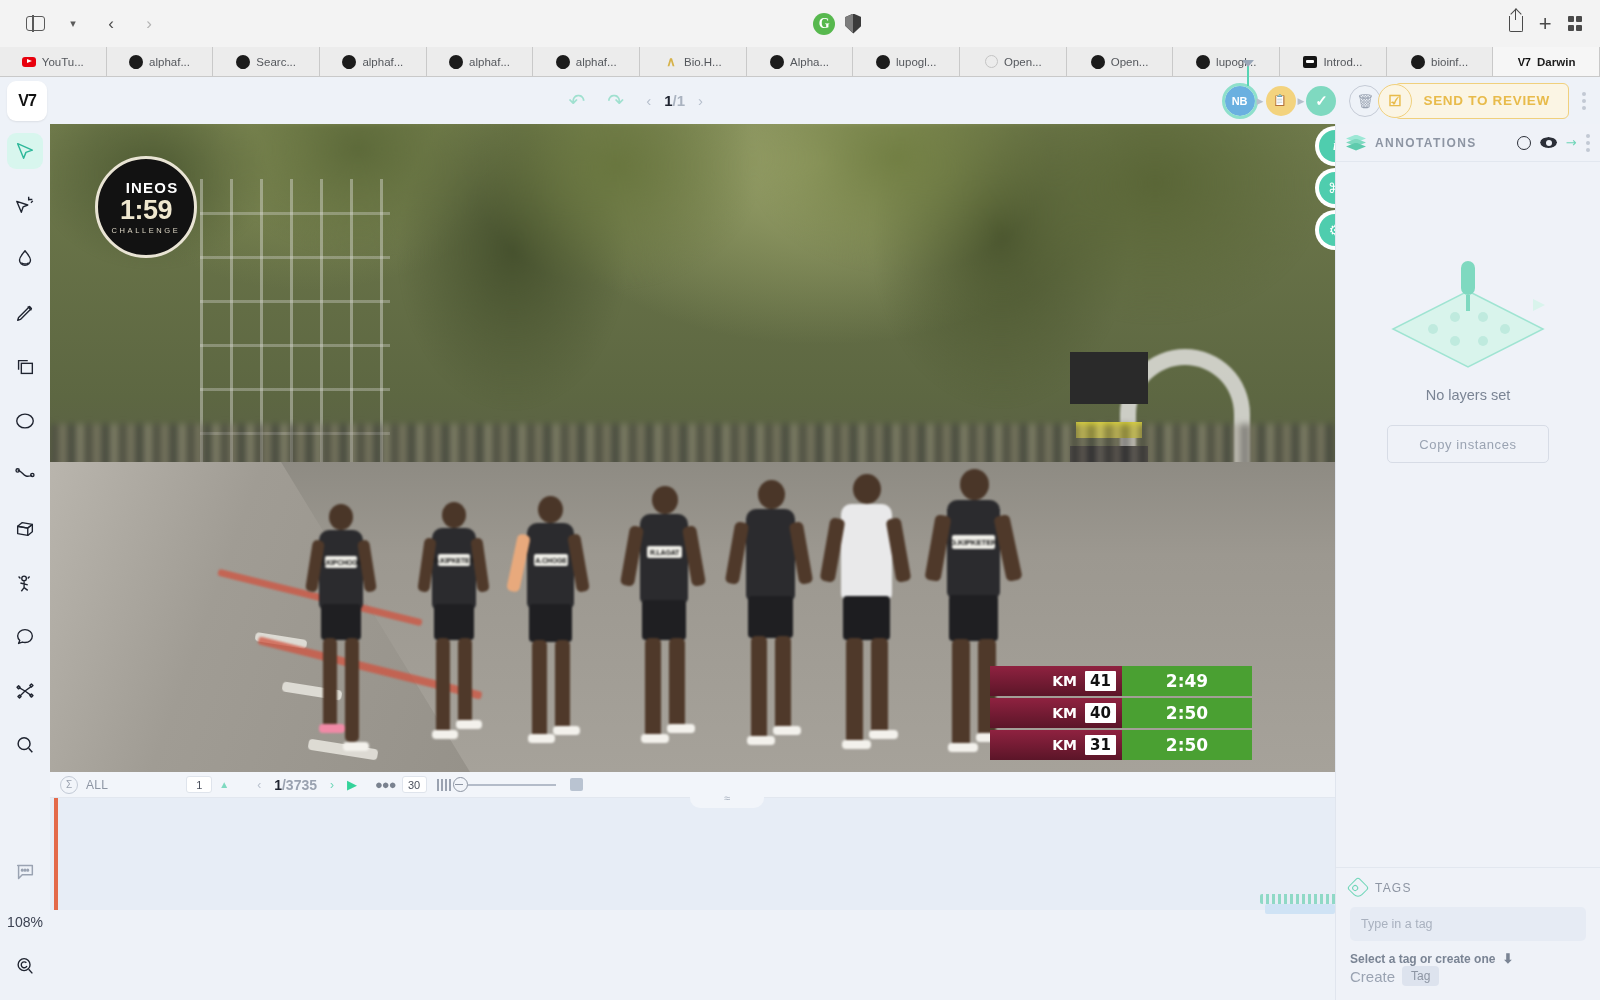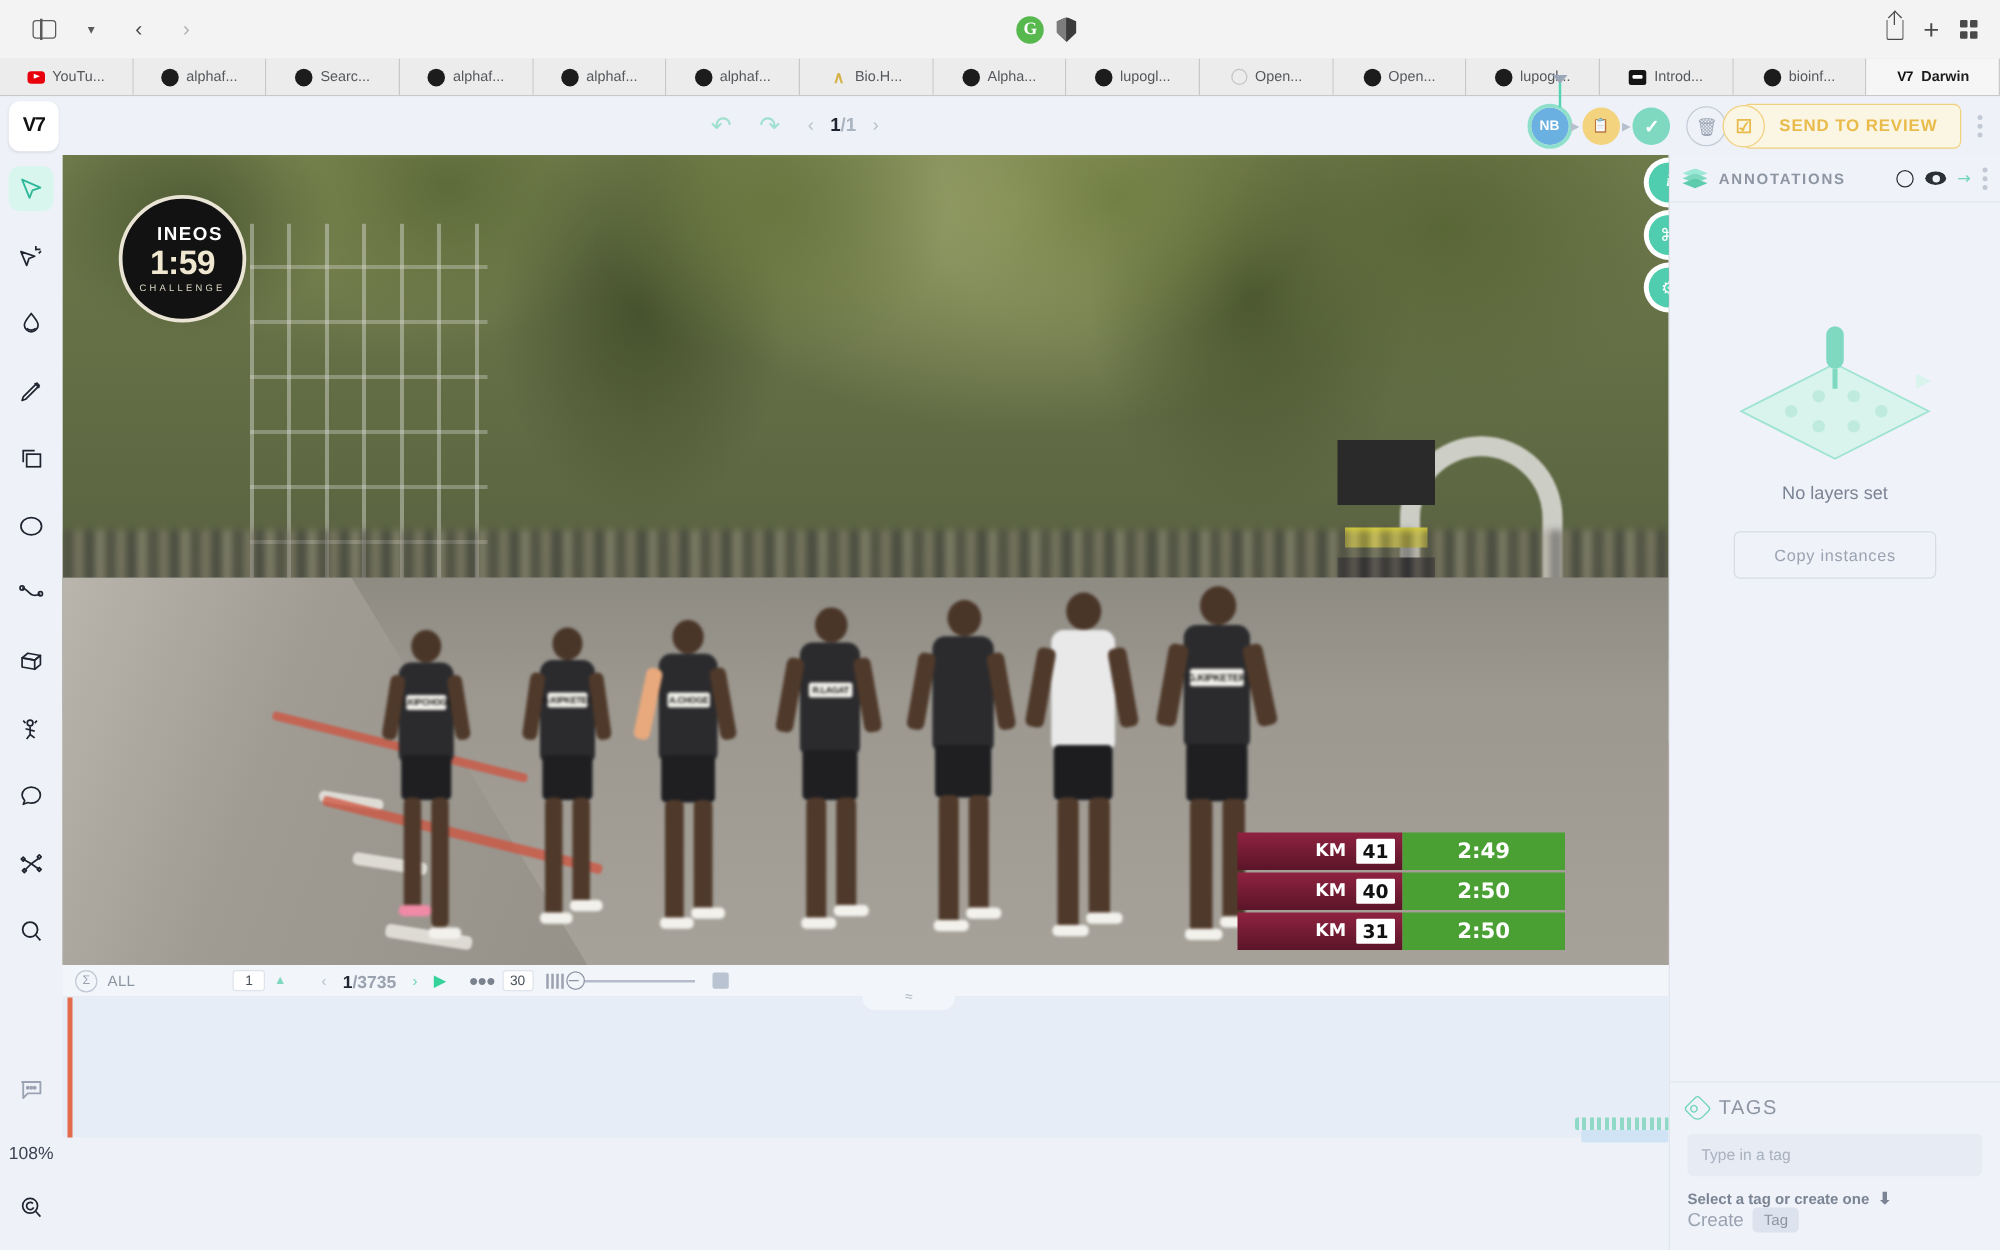--- a/index.html
+++ b/index.html
@@ -367,21 +367,21 @@
     margin-top: 22px; width: 162px; height: 38px; border: 1px solid #d7dce6;
     border-radius: 5px; background: transparent; color: #9aa3b2; font-size: 13px;
     display: flex; align-items: center; justify-content: center; letter-spacing: .6px;
   }
 
   .rp-tags { border-top: 1px solid #e2e7ef; padding: 12px 14px 0 14px; }
   .tags-head { display: flex; align-items: center; gap: 9px; margin-bottom: 11px;}
   .tag-icon { width: 16px; height: 16px; border: 1.8px solid #6fd6b8; border-radius: 3px 3px 3px 6px;
               transform: rotate(-45deg); position: relative;}
   .tag-icon:after{content:"";position:absolute;left:2px;top:2px;width:4px;height:4px;border-radius:50%;border:1.4px solid #6fd6b8;}
-  .tags-label { font-size: 16px; letter-spacing: 1.2px; color: #8d95a3; }
+  .tags-label { font-size: 12px; letter-spacing: 1.2px; color: #8d95a3; }
   .tag-input {
     width: 100%; height: 34px; background: #e6ebf4; border: 0; border-radius: 5px;
     padding: 0 11px; font-size: 12.5px; color: #9aa3b2;
     font-family: "Liberation Sans", sans-serif;
   }
   .tag-input::placeholder { color: #a9b1bf; }
   .tag-hint { margin-top: 10px; font-size: 12px; color: #7a8494; font-weight: 700; display: flex; align-items: center; gap: 7px; }
   .tag-hint .arrow { font-size: 13px; }
   .rp-footer { margin-top: auto; padding: 0 14px 14px 14px; display: flex; align-items: center; gap: 7px; }
   .create-lbl { font-size: 15px; color: #9aa3b2; }

